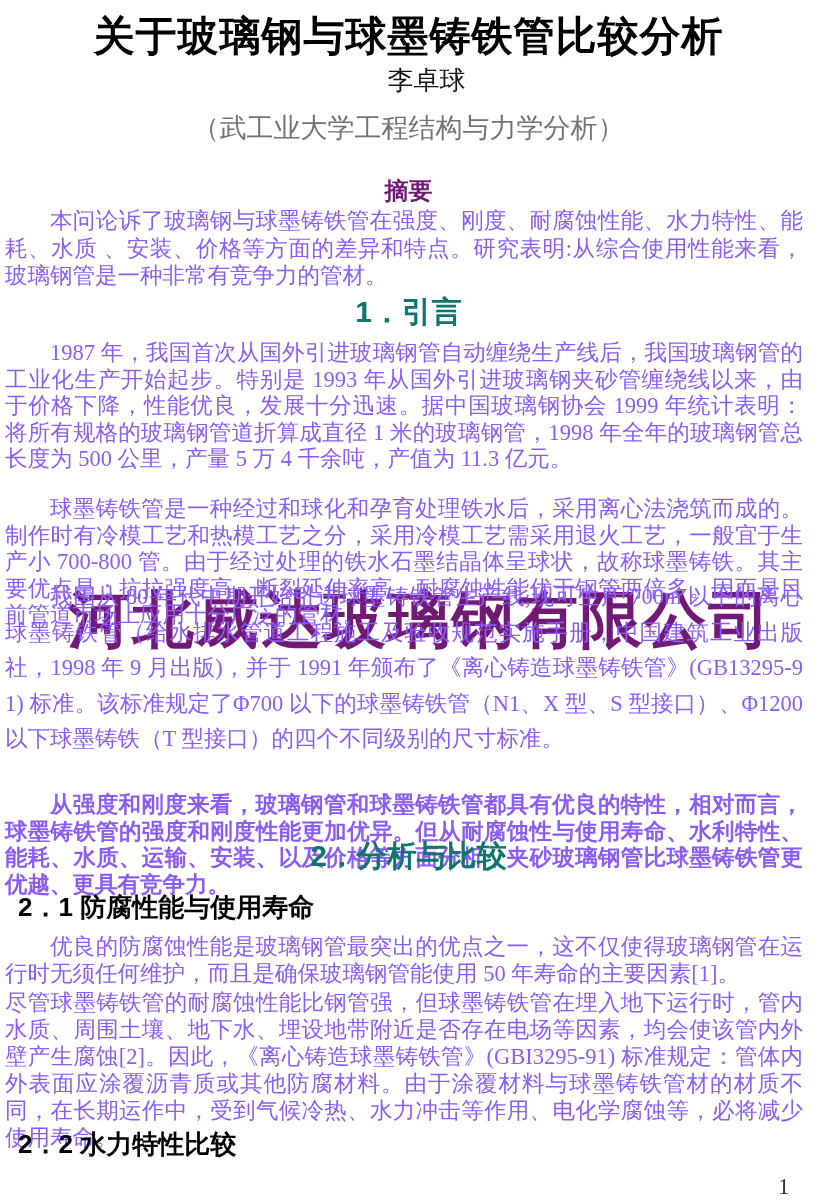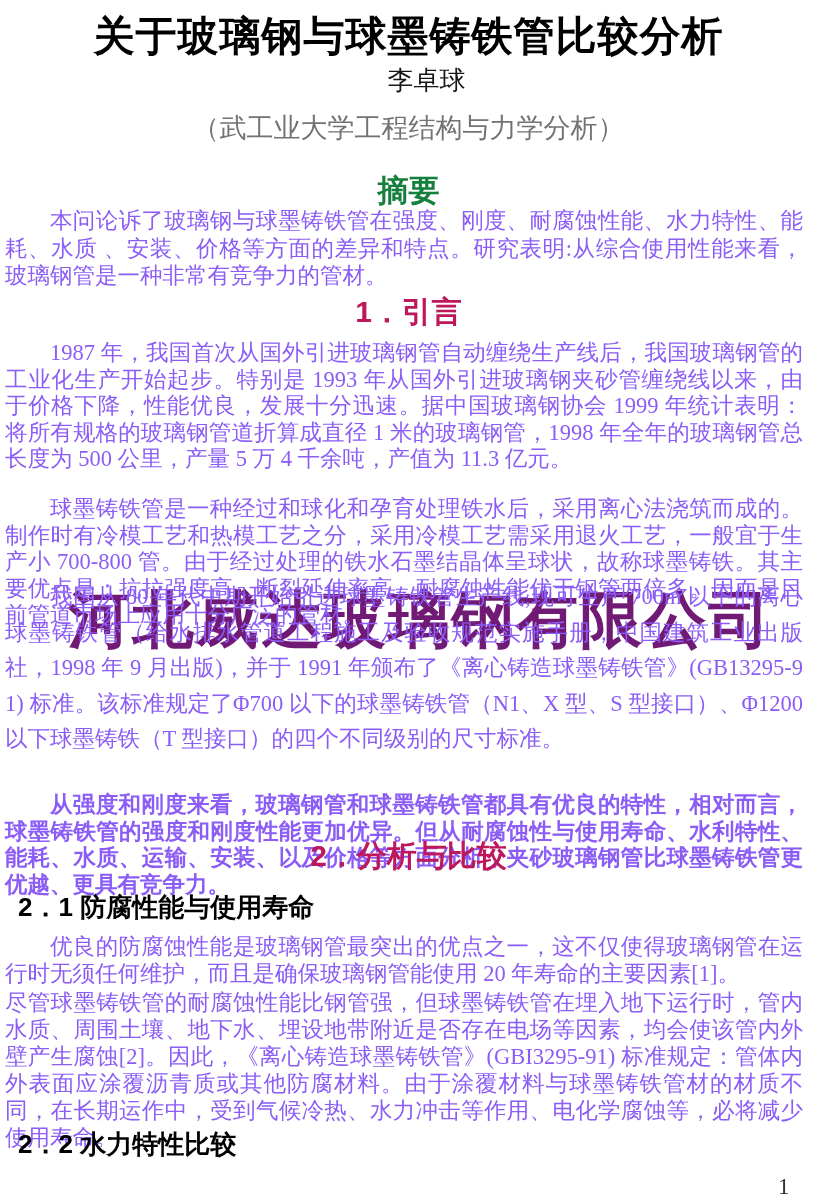--- a/index.html
+++ b/index.html
@@ -13,22 +13,22 @@
     overflow: hidden;
   }
   .abs { position: absolute; z-index: 2; }
   .center { text-align: center; width: 817px; left: 0; }
   .hei { font-family: "Liberation Sans", "DejaVu Sans", sans-serif; font-weight: bold; }
 
   .doc-title { top: 12px; font-size: 41px; line-height: 48px; letter-spacing: 1px; color: #000; }
   .author    { top: 66px; font-size: 26px; line-height: 30px; padding-left: 36px; }
   .affil     { top: 112px; font-size: 27px; line-height: 32px; color: #737373; font-weight: normal; }
 
-  .h-abstract { top: 174px; font-size: 31px; line-height: 34px; color: #15803d; }
-  .h1        { font-size: 30px; line-height: 36px; color: #be185d; }
+  .h-abstract { top: 174px; font-size: 24px; line-height: 34px; color: #701a75; }
+  .h1        { font-size: 30px; line-height: 36px; color: #0f766e; }
   .h-intro   { top: 294px; }
   .h-analysis{ top: 838px; }
   .h2 { left: 18px; font-size: 26px; line-height: 32px; color: #000; }
   .h2-1 { top: 891px; }
   .h2-2 { top: 1128px; }
 
   .body-text {
     left: 5px;
     width: 798px;
     font-size: 22.5px;
@@ -90,19 +90,19 @@
 <p class="abs body-text p2 indent">球墨铸铁管是一种经过和球化和孕育处理铁水后，采用离心法浇筑而成的。制作时有冷模工艺和热模工艺之分，采用冷模工艺需采用退火工艺，一般宜于生产小 700-800 管。由于经过处理的铁水石墨结晶体呈球状，故称球墨铸铁。其主要优点是：抗拉强度高，断裂延伸率高，耐腐蚀性能优于钢管两倍多。因而是目前管道市场上应用十分广泛的管材。</p>
 
 <p class="abs body-text p3 indent">我国从 80 年代中期开始引进球墨铸铁管生产线,现可生产 700m 以下的离心球墨铸铁管（给水排水管道工程施工及验收规范实施手册，中国建筑工业出版社，1998 年 9 月出版)，并于 1991 年颁布了《离心铸造球墨铸铁管》(GB13295-91) 标准。该标准规定了Φ700 以下的球墨铸铁管（N1、X 型、S 型接口）、Φ1200 以下球墨铸铁（T 型接口）的四个不同级别的尺寸标准。</p>
 
 <p class="abs body-text p4 indent">从强度和刚度来看，玻璃钢管和球墨铸铁管都具有优良的特性，相对而言，球墨铸铁管的强度和刚度性能更加优异。但从耐腐蚀性与使用寿命、水利特性、能耗、水质、运输、安装、以及价格等方面分析，夹砂玻璃钢管比球墨铸铁管更优越、更具有竞争力。</p>
 
 <h2 class="abs center hei h1 h-analysis">2．分析与比较</h2>
 
 <h3 class="abs hei h2 h2-1">2．1 防腐性能与使用寿命</h3>
 
-<p class="abs body-text s1p1 indent">优良的防腐蚀性能是玻璃钢管最突出的优点之一，这不仅使得玻璃钢管在运行时无须任何维护，而且是确保玻璃钢管能使用 20 年寿命的主要因素[1]。</p>
+<p class="abs body-text s1p1 indent">优良的防腐蚀性能是玻璃钢管最突出的优点之一，这不仅使得玻璃钢管在运行时无须任何维护，而且是确保玻璃钢管能使用 50 年寿命的主要因素[1]。</p>
 
 <p class="abs body-text s1p2">尽管球墨铸铁管的耐腐蚀性能比钢管强，但球墨铸铁管在埋入地下运行时，管内水质、周围土壤、地下水、埋设地带附近是否存在电场等因素，均会使该管内外壁产生腐蚀[2]。因此，《离心铸造球墨铸铁管》(GBI3295-91) 标准规定：管体内外表面应涂覆沥青质或其他防腐材料。由于涂覆材料与球墨铸铁管材的材质不同，在长期运作中，受到气候冷热、水力冲击等作用、电化学腐蚀等，必将减少使用寿命。</p>
 
 <h3 class="abs hei h2 h2-2">2．2 水力特性比较</h3>
 
 <div class="page-number">1</div>
 
 </body></html>

